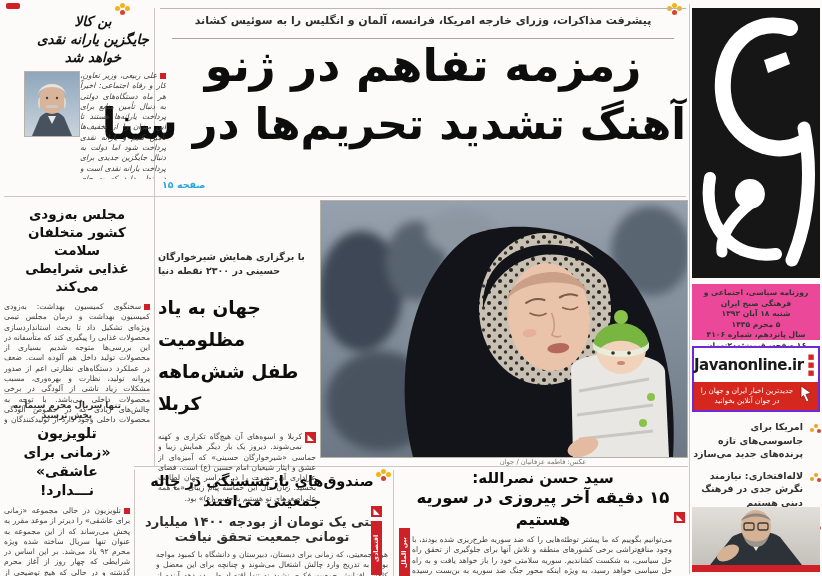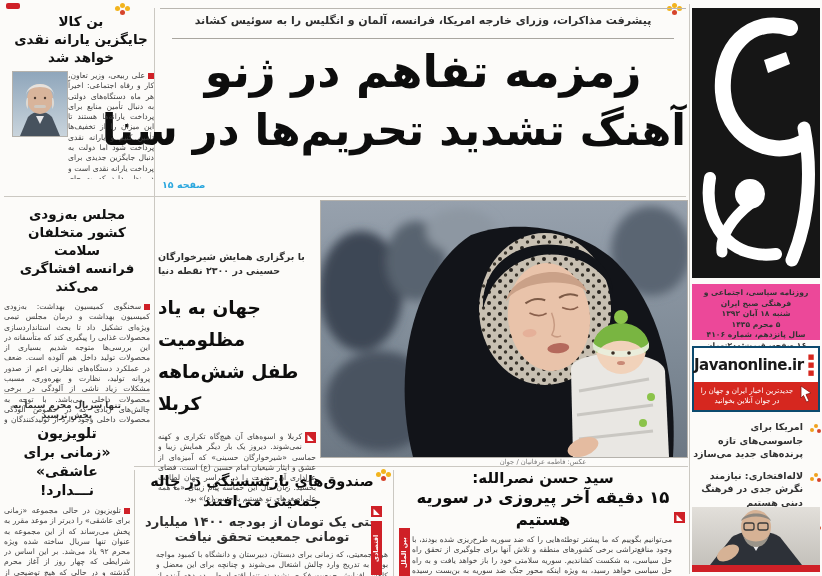--- a/index.html
+++ b/index.html
@@ -46,26 +46,26 @@
   <div class="vline" style="left:393px;top:470px;height:106px;"></div>
   <div class="vline" style="left:689px;top:4px;height:570px;"></div>
   <div class="hline" style="left:4px;top:196px;width:682px;"></div>
   <div class="hline" style="left:4px;top:393px;width:146px;"></div>
   <div class="hline" style="left:134px;top:466px;width:554px;"></div>
   <div class="hline" style="left:160px;top:8px;width:526px;background:#b9b6b0;"></div>
 
   <div class="abs rtl tc" style="left:160px;top:14px;width:526px;">
     <div class="kicker-sm" style="font-size:11px;">پیشرفت مذاکرات، وزرای خارجه امریکا، فرانسه، آلمان و انگلیس را به سوئیس کشاند</div>
     <div class="hline" style="left:12px;top:24px;width:502px;background:#a9a6a0;"></div>
-    <div class="big-title" style="margin-top:16px;font-size:45px;line-height:58px;white-space:nowrap;">زمزمه تفاهم در ژنو</div>
+    <div class="big-title" style="margin-top:10px;font-size:45px;line-height:58px;white-space:nowrap;">زمزمه تفاهم در ژنو</div>
     <div class="big-title" style="font-size:43px;line-height:58px;white-space:nowrap;">آهنگ تشدید تحریم‌ها در سنا</div>
   </div>
   <div class="abs ref rtl" style="left:162px;top:179px;font-size:9.5px;">صفحه ۱۵</div>
 
-  <div class="abs rtl" style="left:8px;top:12px;width:146px;">
+  <div class="abs rtl" style="left:20px;top:12px;width:146px;font-style:italic;">
     <div class="art-title tc">
       <div>بن کالا</div>
       <div>جایگزین یارانه نقدی</div>
       <div>خواهد شد</div>
     </div>
     <div style="margin-top:5px;height:108px;overflow:hidden;">
       <svg class="photo-frame" style="float:left;margin-left:4px;" width="54" height="64" viewBox="0 0 54 64">
         <defs>
             <linearGradient id="g1" x1="0" y1="0" x2="0" y2="1">
           <stop offset="0" stop-color="#8fa6bb"></stop>
@@ -84,21 +84,21 @@
           <circle cx="32" cy="26" r="1.2" fill="#4a3a30"></circle>
       </svg>
       <div class="body-text" style="height:108px;"><span class="lead-sq"></span><span>علی ربیعی، وزیر تعاون، کار و رفاه اجتماعی: اخیراً هر ماه دستگاه‌های دولتی به دنبال تأمین منابع برای پرداخت یارانه‌ها هستند تا این میزان را از تخفیف‌ها تأمین کنیم و یارانه نقدی پرداخت شود اما دولت به دنبال جایگزین جدیدی برای پرداخت یارانه نقدی است و در نظر دارد که به جای پرداخت یارانه نقدی بن کالا ارائه دهد </span></div>
     </div>
   </div>
 
   <div class="abs rtl" style="left:4px;top:205px;width:146px;">
     <div class="art-title tc">
       <div>مجلس به‌زودی</div>
       <div>کشور متخلفان سلامت</div>
-      <div>فرانسه افشاگری می‌کند</div>
+      <div>غذایی شرایطی می‌کند</div>
     </div>
     <div class="body-text" style="margin-top:7px;height:122px;"><span class="lead-sq"></span><span>سخنگوی کمیسیون بهداشت: به‌زودی کمیسیون بهداشت و درمان مجلس تیمی ویژه‌ای تشکیل داد تا بحث استانداردسازی محصولات غذایی را پیگیری کند که متأسفانه در این بررسی‌ها متوجه شدیم بسیاری از محصولات تولید داخل هم آلوده است. ضعف در عملکرد دستگاه‌های نظارتی اعم از صدور پروانه تولید، نظارت و بهره‌وری، مسبب مشکلات زیاد ناشی از آلودگی در برخی محصولات داخلی می‌باشد. با توجه به چالش‌های زیادی که در خصوص آلودگی محصولات داخلی وجود دارد از تولیدکنندگان و توزیع‌کنندگان این محصولات می‌خواهیم تا نسبت به گسترش مواد آلوده در سطح کشور توضیح دهند </span></div>
   </div>
 
   <div class="abs rtl" style="left:4px;top:400px;width:126px;">
     <div class="tc kicker-sm" style="font-size:8.6px;">تنها سریال محرم سیما به پخش نرسید</div>
     <div class="art-title tc" style="margin-top:4px;font-size:14px;line-height:19px;">
       <div>تلویزیون</div>
       <div>«زمانی برای عاشقی»</div>
       <div>نـــدارد!</div>
@@ -205,21 +205,21 @@
   </div>
 
   <div class="abs rtl tc" style="left:692px;top:284px;width:128px;height:52px;background:#ec4899;padding-top:4px;">
     <div class="info-line">روزنامه سیاسی، اجتماعی و فرهنگی صبح ایران</div>
     <div class="info-line">شنبه ۱۸ آبان ۱۳۹۲</div>
     <div class="info-line">۵ محرم ۱۴۳۵</div>
     <div class="info-line">سال پانزدهم، شماره ۴۱۰۶</div>
     <div class="info-line">۱۶ صفحه، قیمت:۲۰۰تومان</div>
   </div>
 
-  <div class="abs" style="left:692px;top:346px;width:124px;border:2px solid #0c4a6e;background:#fff;">
+  <div class="abs" style="left:692px;top:346px;width:124px;border:2px solid #6d28d9;background:#fff;">
     <div style="height:34px;display:flex;align-items:center;justify-content:center;gap:4px;">
       <span style="font-size:15px;font-weight:bold;color:#1a1a1a;letter-spacing:-0.5px;">Javanonline.ir</span>
       <span style="color:#d6271f;font-size:7px;letter-spacing:1px;">■ ■ ■</span>
     </div>
     <div class="rtl" style="position:relative;background:#d6271f;color:#fff;font-size:7.2px;line-height:10px;
                 text-align:center;padding:4px 22px 4px 4px;">
       <div>جدیدترین اخبار ایران و جهان را</div>
       <div>در جوان آنلاین بخوانید</div>
       <svg style="position:absolute;right:5px;top:3px;" width="14" height="18" viewBox="0 0 14 18">
         <path d="M2 1 L12 8 L7 9.5 L10 16 L7.5 17 L4.5 10.5 L2 13 Z" fill="#fff" stroke="#8a1410" stroke-width="0.8"></path>

